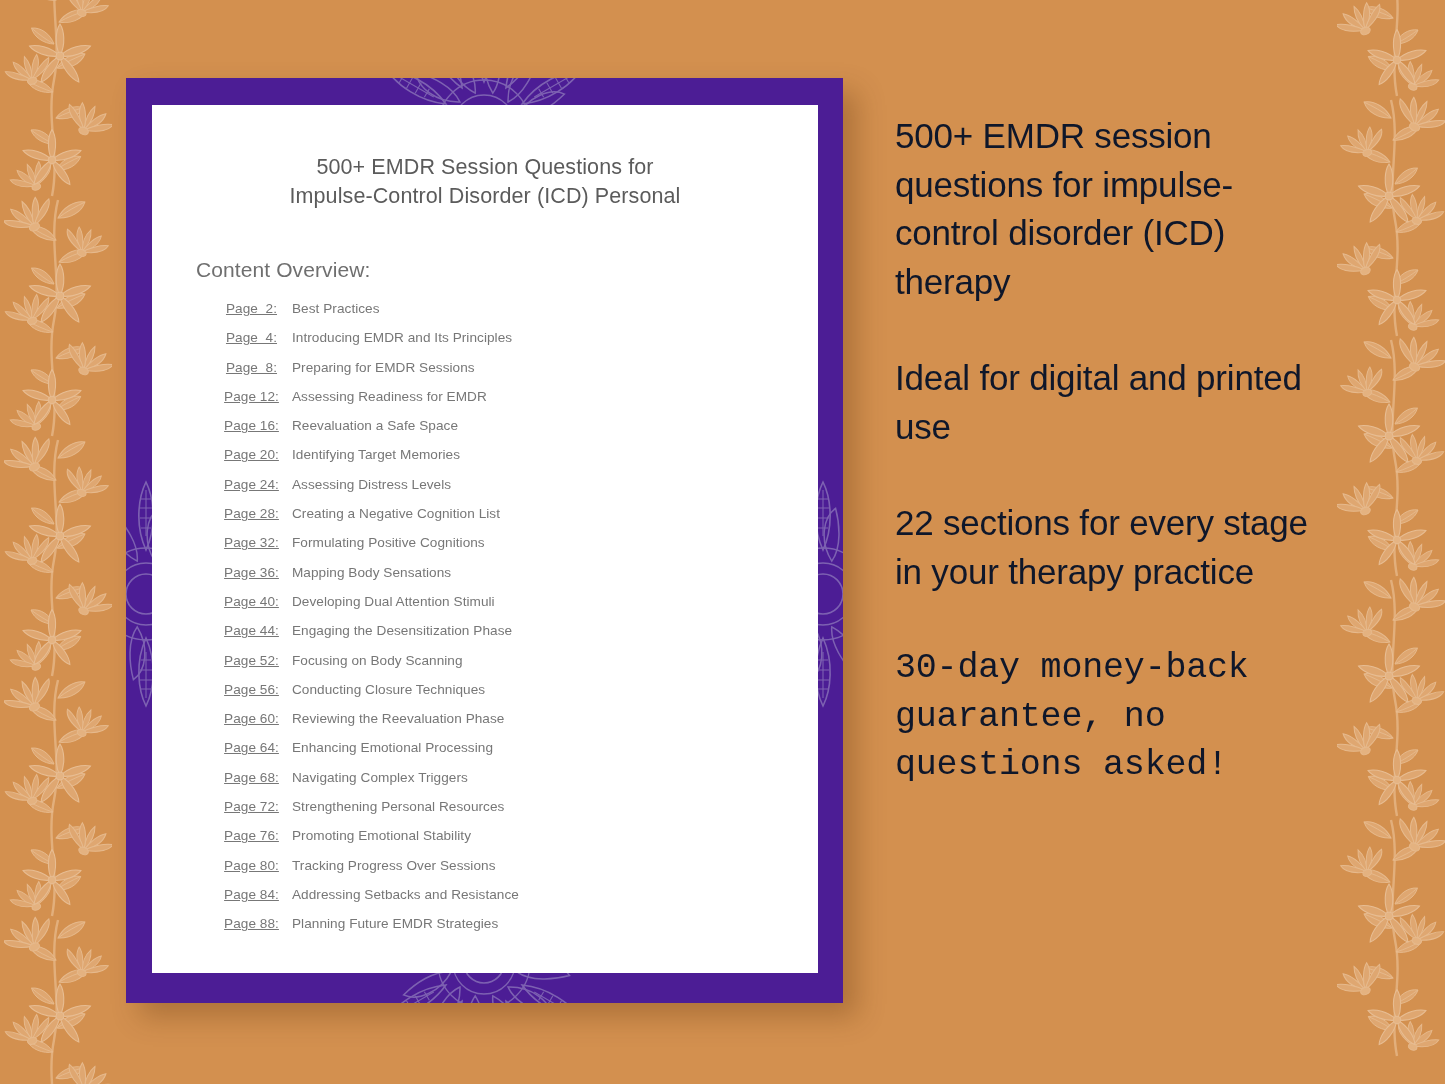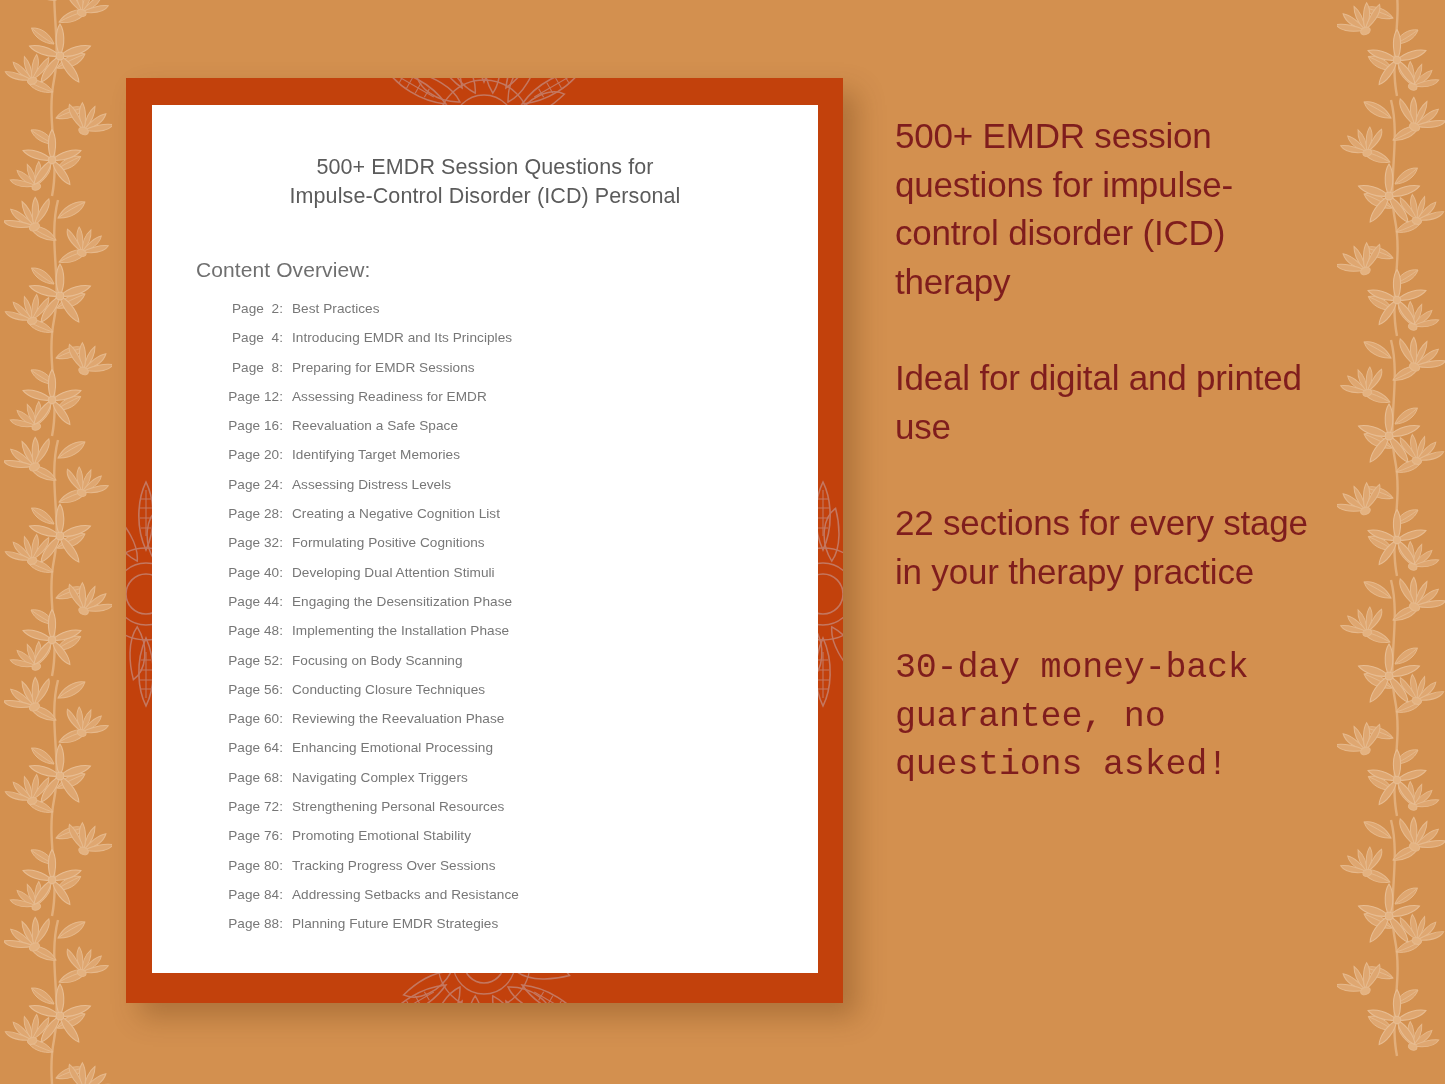--- a/index.html
+++ b/index.html
@@ -25,21 +25,21 @@
   }
   .vine.left  { left:4px; }
   .vine.right { right:0px; transform:scaleX(-1); }
   .vine svg { display:block; width:100%; height:100%; }
 
   
   #card {
     position:absolute;
     left:126px; top:78px;
     width:717px; height:925px;
-    background:#c2410c;
+    background:#4c1d95;
     box-shadow: 14px 14px 26px rgba(90,48,10,.30);
     overflow:hidden;
   }
   .mandala {
     position:absolute;
     opacity:.40;
     pointer-events:none;
   }
   .mandala svg { display:block; }
   .mandala.m-top    { top:-88px;  left:222px; }
@@ -77,37 +77,38 @@
   .toc li {
     display:flex;
     font-size:13.6px;
     line-height:15px;
     color:#777777;
     margin-bottom:14.3px;
     letter-spacing:.05px;
   }
   .toc .pg {
     width:63px;
-    text-align:right;
+    text-align:center;
     white-space:pre;
     flex:0 0 auto;
+    text-decoration:underline;
   }
   .toc .ttl {
     margin-left:9px;
     white-space:pre;
   }
 
   
   #promo {
     position:absolute;
     left:895px; top:112px;
     width:440px;
   }
   #promo p {
-    color:#7f1d1d;
+    color:#0f172a;
     font-size:35px;
     line-height:48.5px;
     font-weight:400;
     letter-spacing:-.2px;
     margin-bottom:48px;
   }
   #promo p:last-child { margin-bottom:8px;font-family:Liberation Mono, monospace; }
 </style>
 </head>
 <body>
@@ -287,30 +288,30 @@
           </li>
           <li>
             <span class="pg">Page 28:</span>
             <span class="ttl">Creating a Negative Cognition List</span>
           </li>
           <li>
             <span class="pg">Page 32:</span>
             <span class="ttl">Formulating Positive Cognitions</span>
           </li>
           <li>
+            <span class="pg">Page 36:</span>
+            <span class="ttl">Mapping Body Sensations</span>
+          </li>
+          <li>
             <span class="pg">Page 40:</span>
             <span class="ttl">Developing Dual Attention Stimuli</span>
           </li>
           <li>
             <span class="pg">Page 44:</span>
             <span class="ttl">Engaging the Desensitization Phase</span>
-          </li>
-          <li>
-            <span class="pg">Page 48:</span>
-            <span class="ttl">Implementing the Installation Phase</span>
           </li>
           <li>
             <span class="pg">Page 52:</span>
             <span class="ttl">Focusing on Body Scanning</span>
           </li>
           <li>
             <span class="pg">Page 56:</span>
             <span class="ttl">Conducting Closure Techniques</span>
           </li>
           <li>

